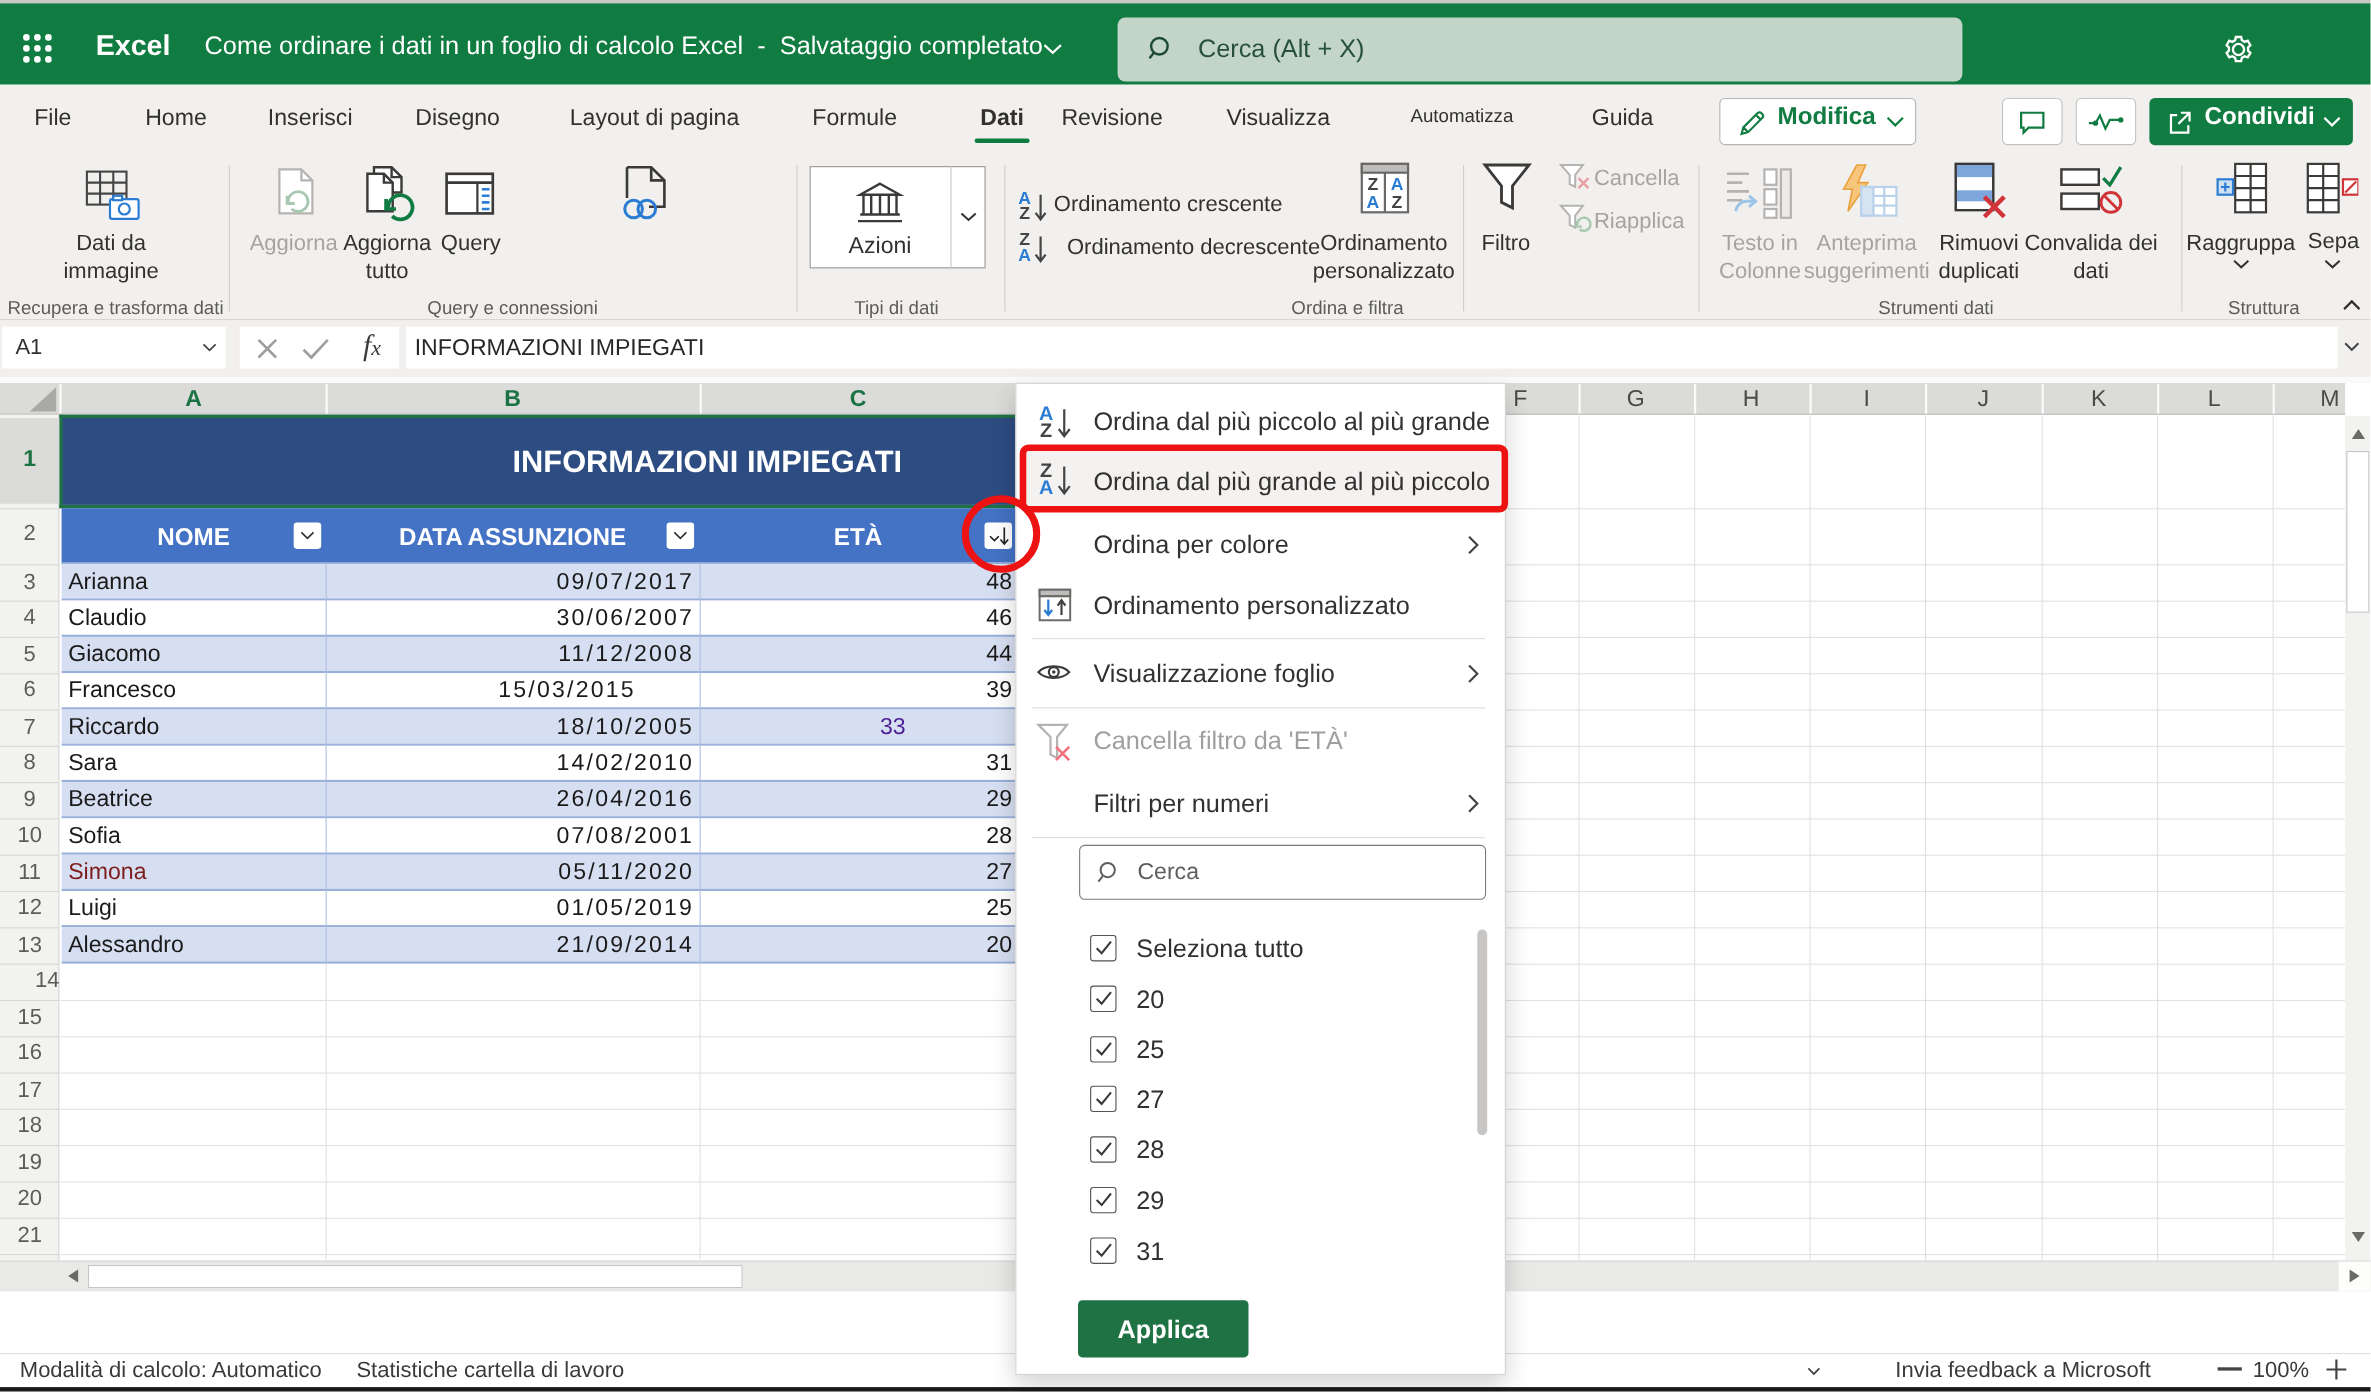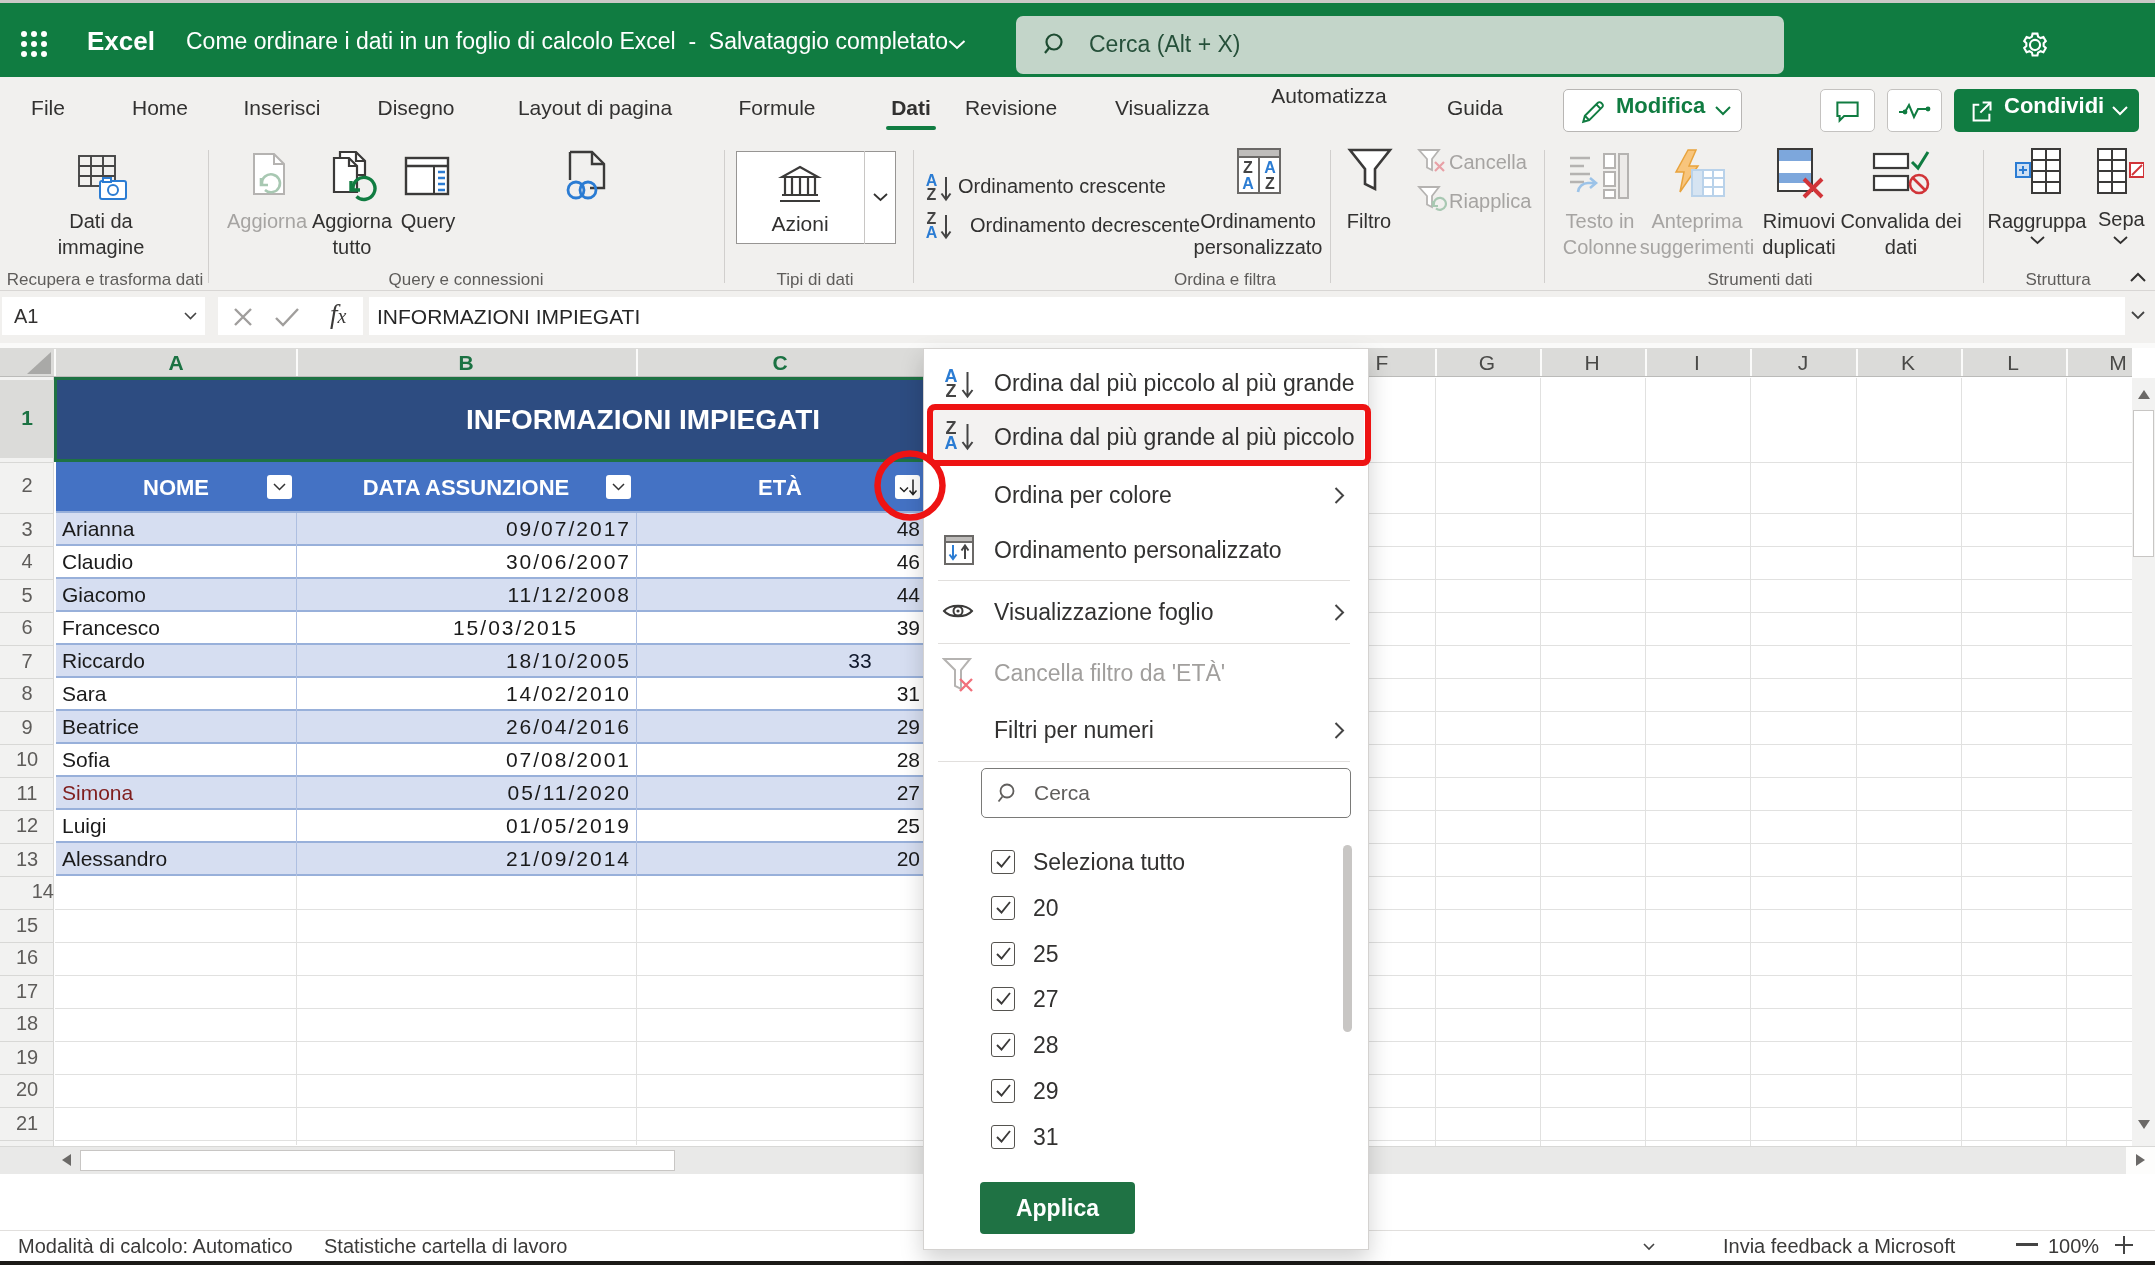--- a/index.html
+++ b/index.html
@@ -36,21 +36,21 @@
 <div class="a" style="left:0;top:77px;width:2155px;height:63px;background:#F1F0EE">
 <div class="a" style="left:48px;top:19px;transform:translateX(-50%);font-size:21px;font-weight:normal;color:#323130">File</div>
 <div class="a" style="left:160px;top:19px;transform:translateX(-50%);font-size:21px;font-weight:normal;color:#323130">Home</div>
 <div class="a" style="left:282px;top:19px;transform:translateX(-50%);font-size:21px;font-weight:normal;color:#323130">Inserisci</div>
 <div class="a" style="left:416px;top:19px;transform:translateX(-50%);font-size:21px;font-weight:normal;color:#323130">Disegno</div>
 <div class="a" style="left:595px;top:19px;transform:translateX(-50%);font-size:21px;font-weight:normal;color:#323130">Layout di pagina</div>
 <div class="a" style="left:777px;top:19px;transform:translateX(-50%);font-size:21px;font-weight:normal;color:#323130">Formule</div>
 <div class="a" style="left:911px;top:19px;transform:translateX(-50%);font-size:21px;font-weight:bold;color:#323130">Dati</div>
 <div class="a" style="left:1011px;top:19px;transform:translateX(-50%);font-size:21px;font-weight:normal;color:#323130">Revisione</div>
 <div class="a" style="left:1162px;top:19px;transform:translateX(-50%);font-size:21px;font-weight:normal;color:#323130">Visualizza</div>
-<div class="a" style="left:1329px;top:7px;transform:translateX(-50%);font-size:21px;font-weight:normal;color:#323130">Automatizza</div>
+<div class="a" style="left:1329px;top:19px;transform:translateX(-50%);font-size:17px;font-weight:normal;color:#323130">Automatizza</div>
 <div class="a" style="left:1475px;top:19px;transform:translateX(-50%);font-size:21px;font-weight:normal;color:#323130">Guida</div>
 <div class="a" style="left:886px;top:49px;width:50px;height:4px;border-radius:2px;background:#107C41"></div>
 <div class="a" style="left:1563px;top:12px;width:179px;height:43px;background:#fff;border:1px solid #B8B6B4;border-radius:5px"></div>
 <svg class="a" style="left:1580px;top:22px" width="26" height="26" viewBox="0 0 24 24">
         <path fill="none" stroke="#107C41" stroke-width="1.8" d="M3 21 L4.5 15.5 L16.5 3.5 A2.1 2.1 0 0 1 19.5 3.5 L20.5 4.5 A2.1 2.1 0 0 1 20.5 7.5 L8.5 19.5 Z M15 5 L19 9 M4.5 15.5 L8.5 19.5"></path>
       </svg>
 <div class="a" style="left:1616px;top:16px;font-size:22px;font-weight:bold;color:#107C41">Modifica</div>
 <svg class="a" style="left:1713px;top:27px" width="20" height="13" viewBox="0 0 20 13">
         <path d="M3 3 L10 10 L17 3" stroke="#107C41" stroke-width="2" fill="none"></path>
       </svg>
@@ -393,21 +393,21 @@
 <div class="a" style="left:800px;top:235px;width:120px;text-align:right;font-size:21px;color:#1A1A1A">44</div>
 <div class="a" style="left:56px;top:262px;width:868px;height:1.5px;background:#98B0DA"></div>
 <div class="a" style="left:56px;top:264px;width:868px;height:31px;background:#FFFFFF"></div>
 <div class="a" style="left:62px;top:268px;font-size:21px;color:#1A1A1A">Francesco</div>
 <div class="a" style="left:400px;top:268px;width:231px;text-align:center;font-size:21px;letter-spacing:2px;color:#1A1A1A">15/03/2015</div>
 <div class="a" style="left:800px;top:268px;width:120px;text-align:right;font-size:21px;color:#1A1A1A">39</div>
 <div class="a" style="left:56px;top:295px;width:868px;height:1.5px;background:#98B0DA"></div>
 <div class="a" style="left:56px;top:297px;width:868px;height:31px;background:#D6DEF1"></div>
 <div class="a" style="left:62px;top:301px;font-size:21px;color:#1A1A1A">Riccardo</div>
 <div class="a" style="left:400px;top:301px;width:231px;text-align:right;font-size:21px;letter-spacing:2px;color:#1A1A1A">18/10/2005</div>
-<div class="a" style="left:800px;top:301px;width:120px;text-align:center;font-size:21px;color:#0f172a">33</div>
+<div class="a" style="left:800px;top:301px;width:120px;text-align:left;font-size:21px;color:#4c1d95">33</div>
 <div class="a" style="left:56px;top:328px;width:868px;height:1.5px;background:#98B0DA"></div>
 <div class="a" style="left:56px;top:330px;width:868px;height:31px;background:#FFFFFF"></div>
 <div class="a" style="left:62px;top:334px;font-size:21px;color:#1A1A1A">Sara</div>
 <div class="a" style="left:400px;top:334px;width:231px;text-align:right;font-size:21px;letter-spacing:2px;color:#1A1A1A">14/02/2010</div>
 <div class="a" style="left:800px;top:334px;width:120px;text-align:right;font-size:21px;color:#1A1A1A">31</div>
 <div class="a" style="left:56px;top:361px;width:868px;height:1.5px;background:#98B0DA"></div>
 <div class="a" style="left:56px;top:363px;width:868px;height:31px;background:#D6DEF1"></div>
 <div class="a" style="left:62px;top:367px;font-size:21px;color:#1A1A1A">Beatrice</div>
 <div class="a" style="left:400px;top:367px;width:231px;text-align:right;font-size:21px;letter-spacing:2px;color:#1A1A1A">26/04/2016</div>
 <div class="a" style="left:800px;top:367px;width:120px;text-align:right;font-size:21px;color:#1A1A1A">29</div>

